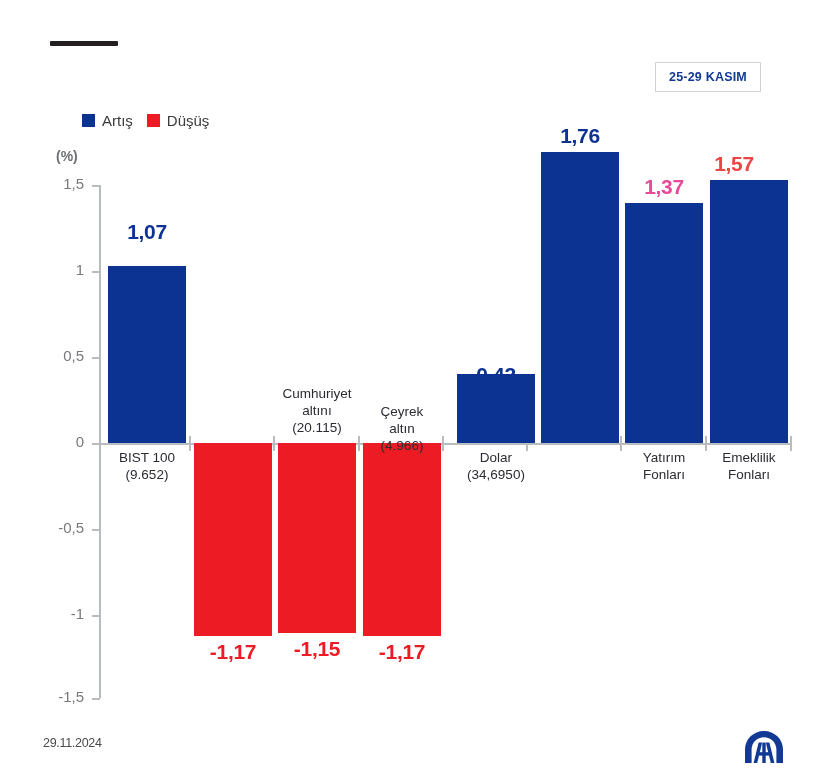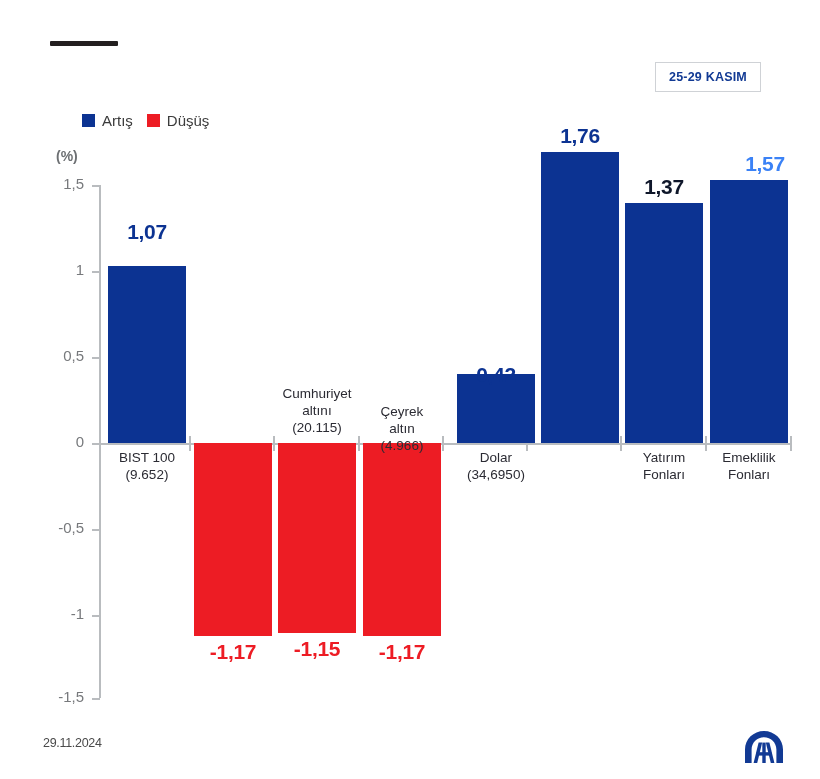--- a/index.html
+++ b/index.html
@@ -149,27 +149,27 @@
       </div>
       <div class="bar" style="left: 457px; top: 374px; width: 78px; height: 69px; background: rgb(12, 51, 146);"></div>
       <div class="bar-value" style="left: 457px; width: 78px; top: 363px; color: rgb(12, 51, 146);">0,42</div>
       <div class="cat-label" style="left: 446px; width: 100px; top: 449px;">
         <span class="sub">Dolar</span>
         <span class="sub">(34,6950)</span>
       </div>
       <div class="bar" style="left: 541px; top: 152px; width: 78px; height: 291px; background: rgb(12, 51, 146);"></div>
       <div class="bar-value" style="left: 541px; width: 78px; top: 124px; color: rgb(12, 51, 146);">1,76</div>
       <div class="bar" style="left: 625px; top: 203px; width: 78px; height: 240px; background: rgb(12, 51, 146);"></div>
-      <div class="bar-value" style="left: 625px; width: 78px; top: 175px; color: #0f172a;">1,37</div>
+      <div class="bar-value" style="left: 625px; width: 78px; top: 175px; color: #ec4899;">1,37</div>
       <div class="cat-label" style="left: 614px; width: 100px; top: 449px;">
         <span class="sub">Yatırım</span>
         <span class="sub">Fonları</span>
       </div>
       <div class="bar" style="left: 710px; top: 180px; width: 78px; height: 263px; background: rgb(12, 51, 146);"></div>
-      <div class="bar-value" style="left: 726px; width: 78px; top: 152px; color: #3b82f6;">1,57</div>
+      <div class="bar-value" style="left: 695px; width: 78px; top: 152px; color: #ef4444;">1,57</div>
       <div class="cat-label" style="left: 699px; width: 100px; top: 449px;">
         <span class="sub">Emeklilik</span>
         <span class="sub">Fonları</span>
       </div>
     </div>
 
   <div class="footer-date">29.11.2024</div>
   <svg class="logo" viewBox="0 0 44 36">
     <path d="M22 1 C11.5 1 3 9.2 3 19.4 L3 33 L9.6 33 L9.6 19.4 C9.6 12.7 15.2 7.3 22 7.3 C28.8 7.3 34.4 12.7 34.4 19.4 L34.4 33 L41 33 L41 19.4 C41 9.2 32.5 1 22 1 Z" fill="#123a94"></path>
     <path d="M15.2 33 L11.6 33 L16.6 12.6 L20.2 12.6 L15.2 33 Z" fill="#123a94"></path>

